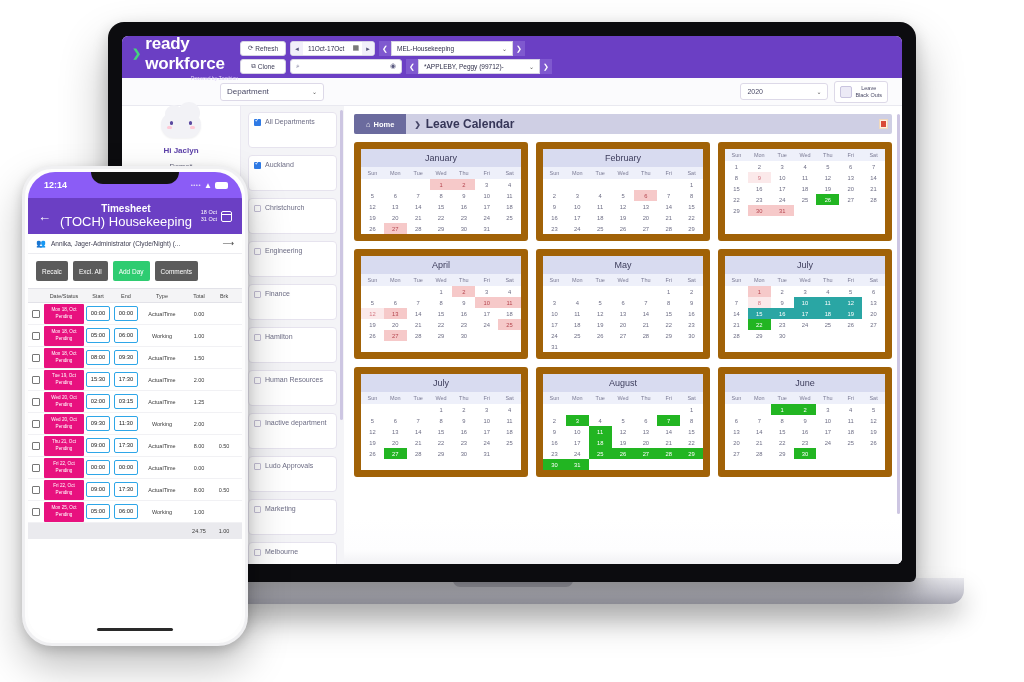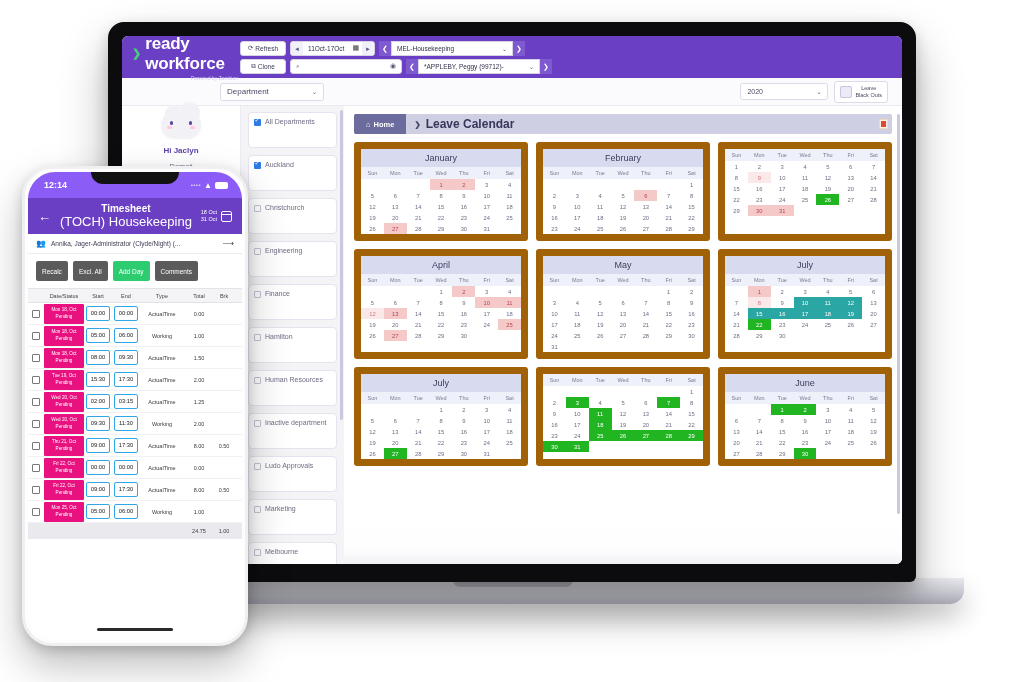--- a/index.html
+++ b/index.html
@@ -770,20 +770,21 @@
                   <div class="day">26</div>
                   <div class="day green">27</div>
                   <div class="day">28</div>
                   <div class="day">29</div>
                   <div class="day">30</div>
                   <div class="day">31</div>
                   <div class="day"></div>
                 </div>
               </div>
               <div class="month">
+                <div class="month-title">August</div>
                 <div class="dow-row">
                   <div class="dow">Sun</div>
                   <div class="dow">Mon</div>
                   <div class="dow">Tue</div>
                   <div class="dow">Wed</div>
                   <div class="dow">Thu</div>
                   <div class="dow">Fri</div>
                   <div class="dow">Sat</div>
                 </div>
                 <div class="day-row">

